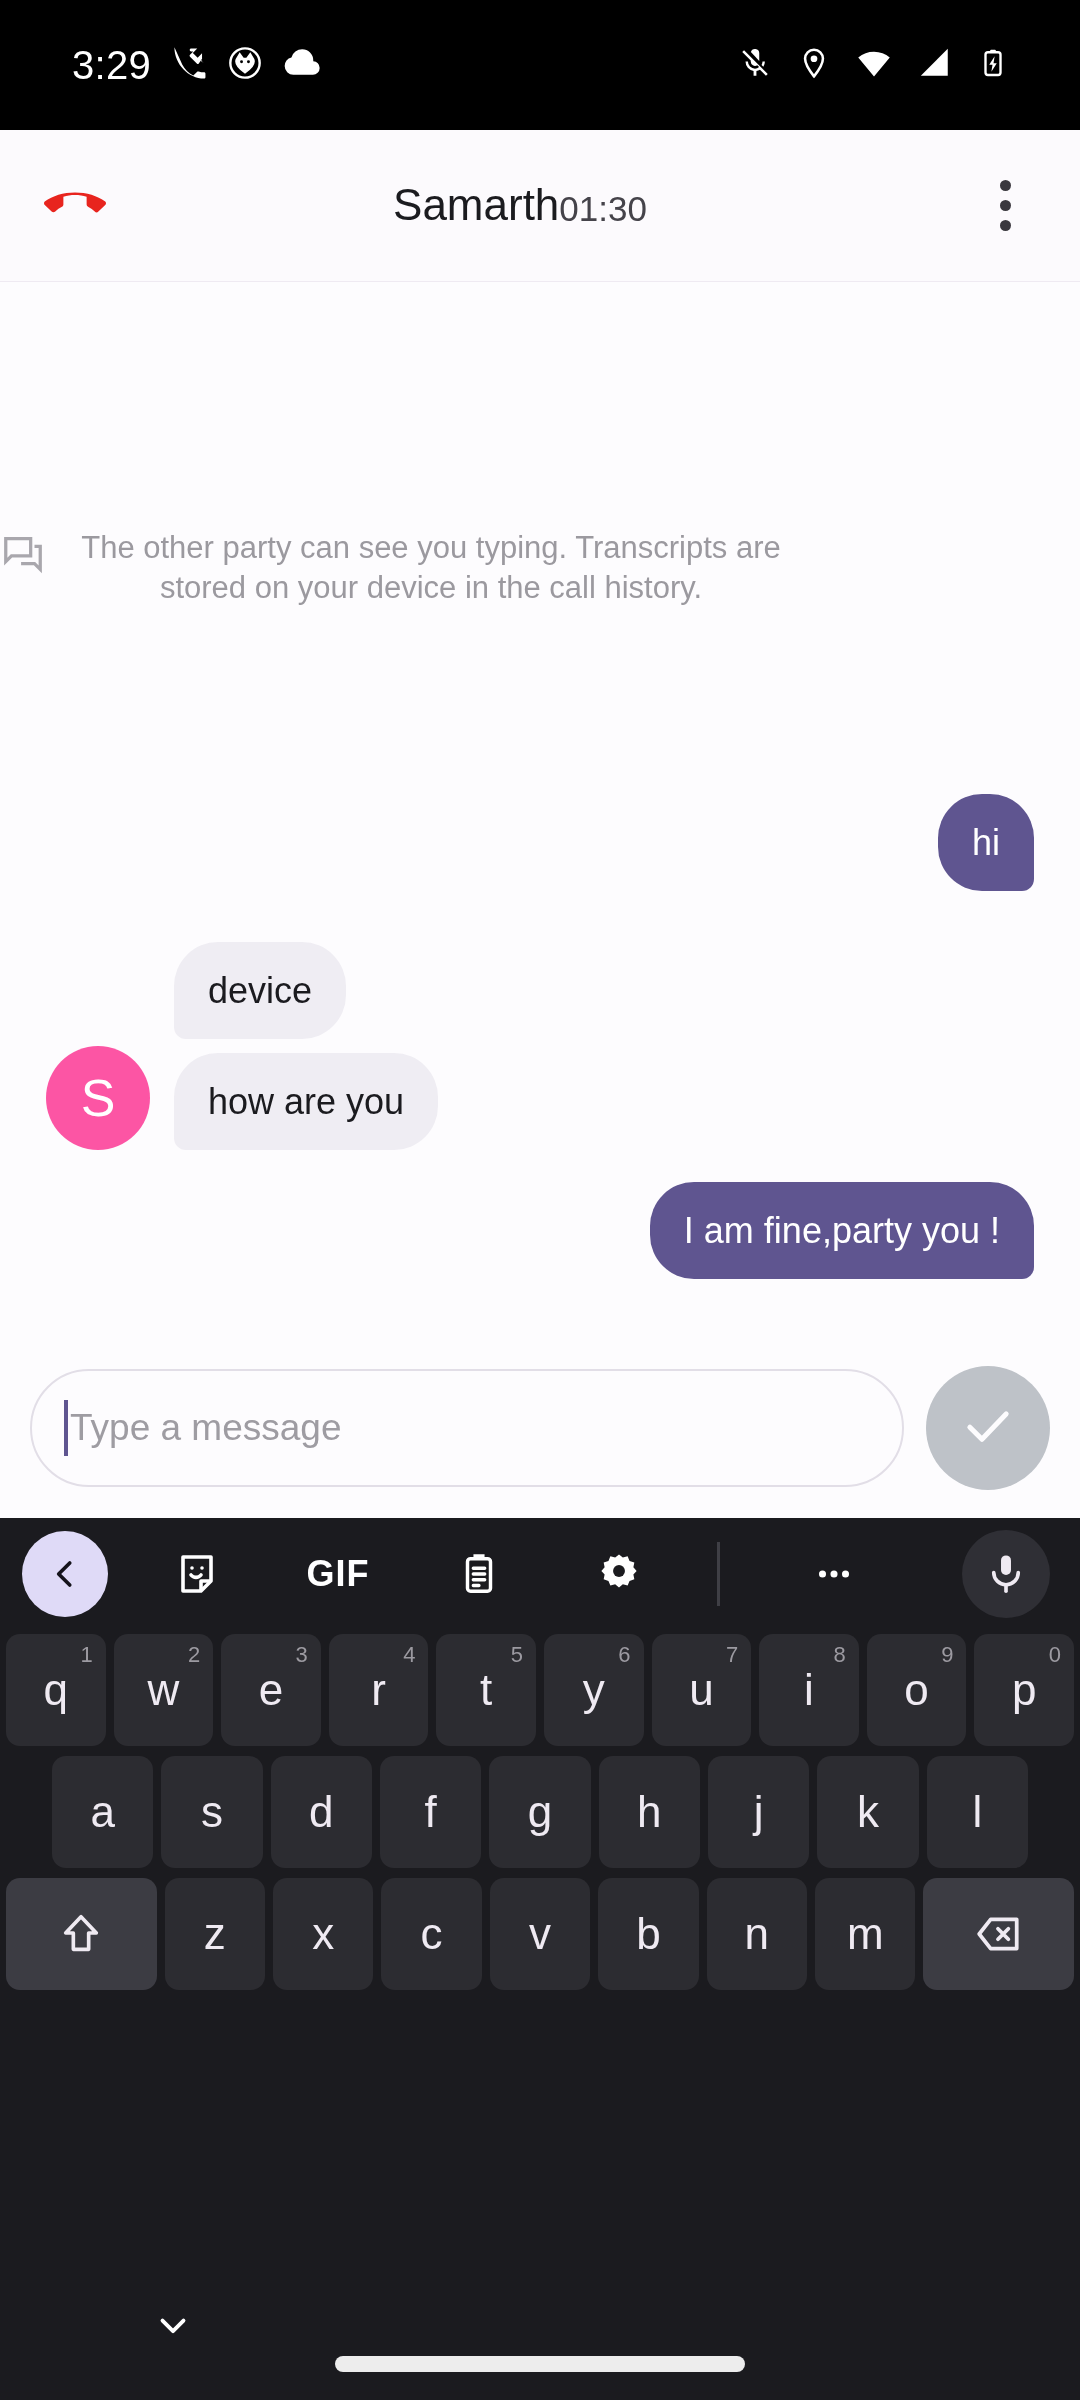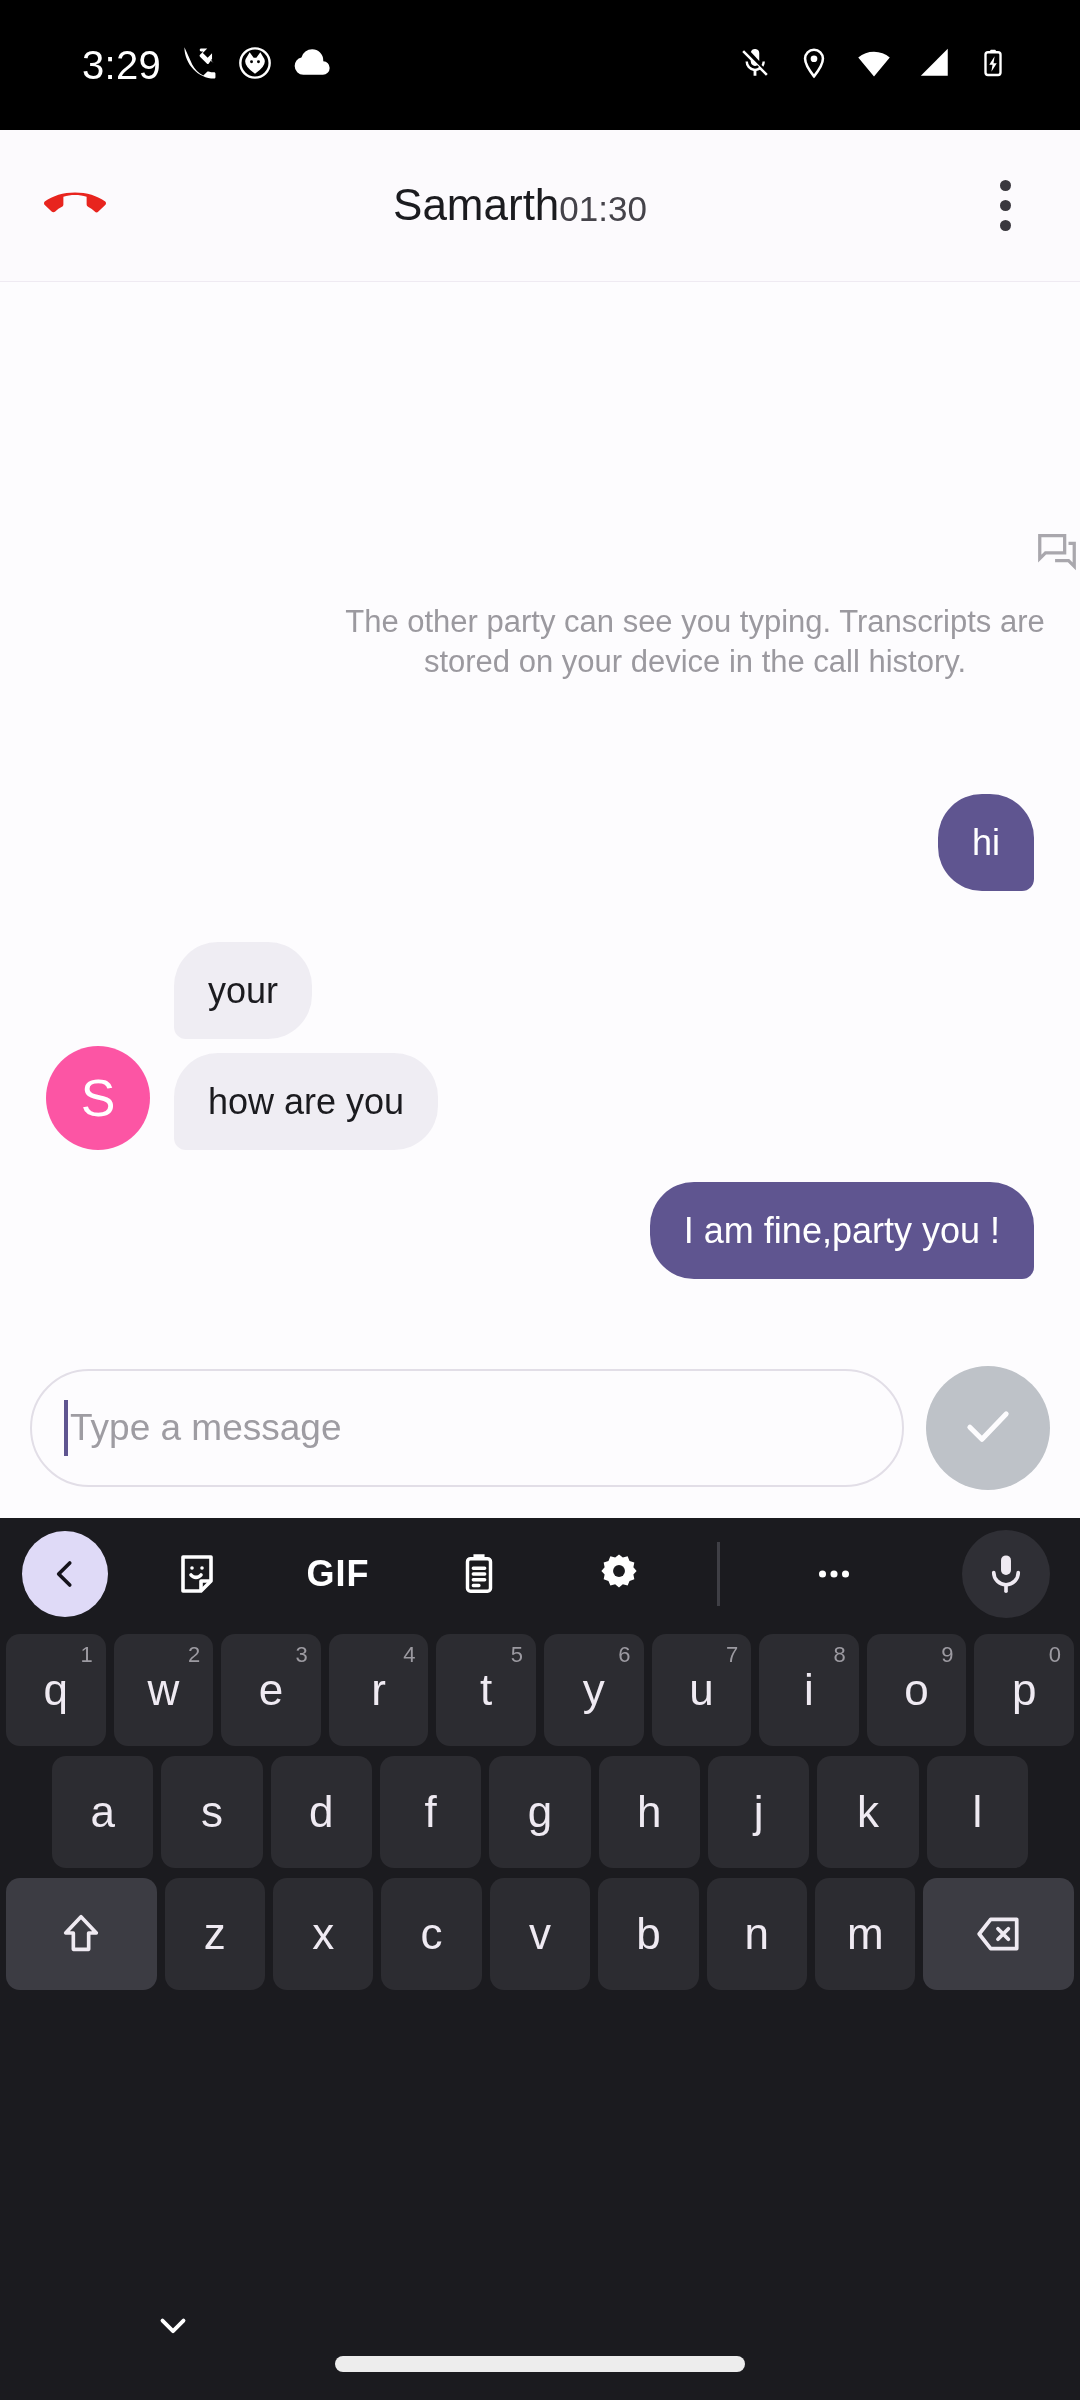--- a/index.html
+++ b/index.html
@@ -8,21 +8,21 @@
     background:#000;
     font-family:"Liberation Sans", sans-serif;
     overflow:hidden;
   }
   #screen { position:relative; width:1080px; height:2400px; background:#FDFCFE; }
 
   
   .statusbar {
     position:absolute; top:0; left:0; width:1080px; height:130px;
     background:#000; color:#fff;
-    display:flex; align-items:center;padding-left:10px;
+    display:flex; align-items:center;
   }
   .sb-left { display:flex; align-items:center; gap:22px; padding-left:72px; }
   .sb-time { font-size:40px; letter-spacing:0.3px; font-weight:400; }
   .sb-right { margin-left:auto; display:flex; align-items:center; gap:26px; padding-right:72px; }
   .sb-ic { display:block; }
 
   
   .callheader {
     position:absolute; top:130px; left:0; width:1080px; height:152px;
     background:#FCFAFD;
@@ -44,21 +44,21 @@
   }
   .dot3 { width:11px; height:11px; border-radius:50%; background:#3a383e; }
 
   
   .chatarea {
     position:absolute; top:282px; left:0; width:1080px; height:1056px;
     background:#FDFCFE; overflow:hidden;
   }
   .infoblock {
     position:absolute; top:246px; left:0; width:1080px;
-    display:flex; flex-direction:column; align-items:flex-end;
+    display:flex; flex-direction:row; align-items:center;
   }
   .info-icon { margin-bottom:24px; }
   .info-text {
     font-size:31px; line-height:1.3; color:#9b999f; text-align:center;
     max-width:770px;
   }
 
   .msg-row { display:flex; align-items:flex-end; padding:0 46px; }
   .msg-row.out { justify-content:flex-end; }
   .msg-row.in  { justify-content:flex-start; }
@@ -267,21 +267,21 @@
       <div class="info-text">The other party can see you typing. Transcripts are stored on your device in the call history.</div>
     </div>
 
     <div id="m-hi" class="msg-row out">
       <div class="bubble out">hi</div>
     </div>
 
     <div id="m-grp" class="msg-row in">
       <div class="avatar">S</div>
       <div class="instack">
-        <div class="bubble in first">your</div>
+        <div class="bubble in first">device</div>
         <div class="bubble in">how are you</div>
       </div>
     </div>
 
     <div id="m-fine" class="msg-row out">
       <div class="bubble out">I am fine,party you !</div>
     </div>
   </div>
 
   <div class="inputbar">

